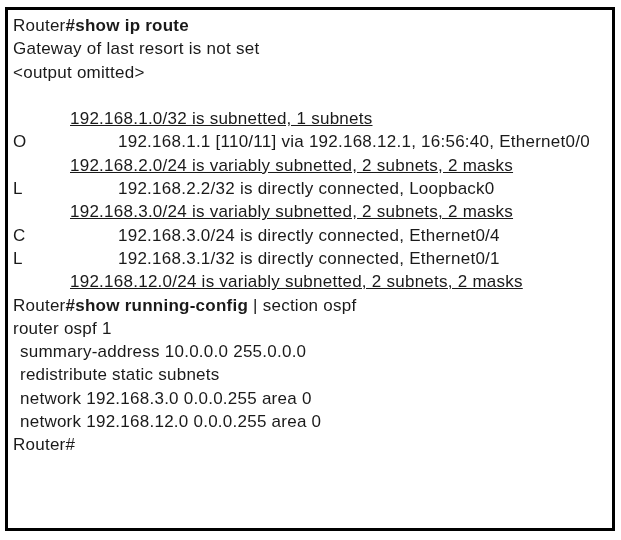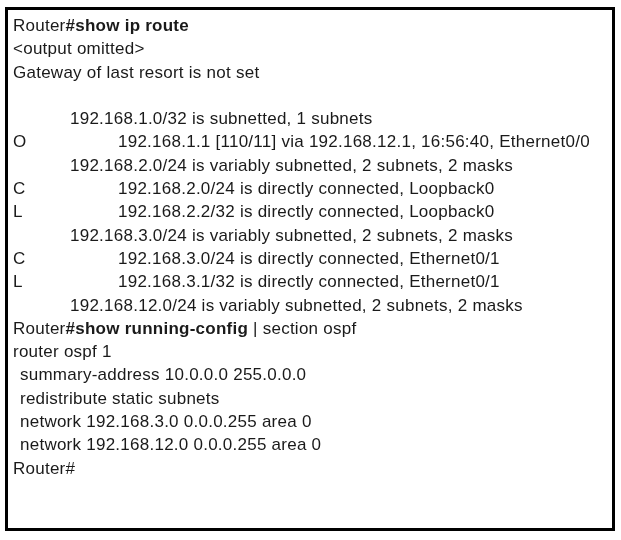--- a/index.html
+++ b/index.html
@@ -30,45 +30,44 @@
     font-size: 17px;
     letter-spacing: 0.25px;
     color: var(--text-color, #1a1a1a);
     overflow: hidden;
   }
   .line {
     height: 23.3px;
     line-height: 23.3px;
     white-space: pre;
   }
-  .line.summary { padding-left: 57px; }
+  .line.summary { padding-left: 57px; text-decoration: underline; }
   .line.config  { padding-left: 7px; }
   .line .flag {
     display: inline-block;
     width: 105px;
     vertical-align: top;
   }
   .line .cmd { font-weight: bold; }
 </style>
 </head>
 <body>
 
 <div class="frame">
   <div class="terminal" id="terminal">
       <div class="line command"><span>Router</span><span class="cmd">#show ip route</span><span></span></div>
+      <div class="line plain"><span>Gateway of last resort is not set</span></div>
       <div class="line plain"><span>&lt;output omitted&gt;</span></div>
-      <div class="line plain"><span>Gateway of last resort is not set</span></div>
       <div class="line blank"></div>
       <div class="line summary"><span>192.168.1.0/32 is subnetted, 1 subnets</span></div>
       <div class="line route"><span class="flag">O</span><span>192.168.1.1 [110/11] via 192.168.12.1, 16:56:40, Ethernet0/0</span></div>
       <div class="line summary"><span>192.168.2.0/24 is variably subnetted, 2 subnets, 2 masks</span></div>
-      <div class="line route"><span class="flag">C</span><span>192.168.2.0/24 is directly connected, Loopback0</span></div>
       <div class="line route"><span class="flag">L</span><span>192.168.2.2/32 is directly connected, Loopback0</span></div>
       <div class="line summary"><span>192.168.3.0/24 is variably subnetted, 2 subnets, 2 masks</span></div>
-      <div class="line route"><span class="flag">C</span><span>192.168.3.0/24 is directly connected, Ethernet0/1</span></div>
+      <div class="line route"><span class="flag">C</span><span>192.168.3.0/24 is directly connected, Ethernet0/4</span></div>
       <div class="line route"><span class="flag">L</span><span>192.168.3.1/32 is directly connected, Ethernet0/1</span></div>
       <div class="line summary"><span>192.168.12.0/24 is variably subnetted, 2 subnets, 2 masks</span></div>
       <div class="line command"><span>Router</span><span class="cmd">#show running-config</span><span> | section ospf</span></div>
       <div class="line plain"><span>router ospf 1</span></div>
       <div class="line config"><span>summary-address 10.0.0.0 255.0.0.0</span></div>
       <div class="line config"><span>redistribute static subnets</span></div>
       <div class="line config"><span>network 192.168.3.0 0.0.0.255 area 0</span></div>
       <div class="line config"><span>network 192.168.12.0 0.0.0.255 area 0</span></div>
       <div class="line plain"><span>Router#</span></div>
     </div>

